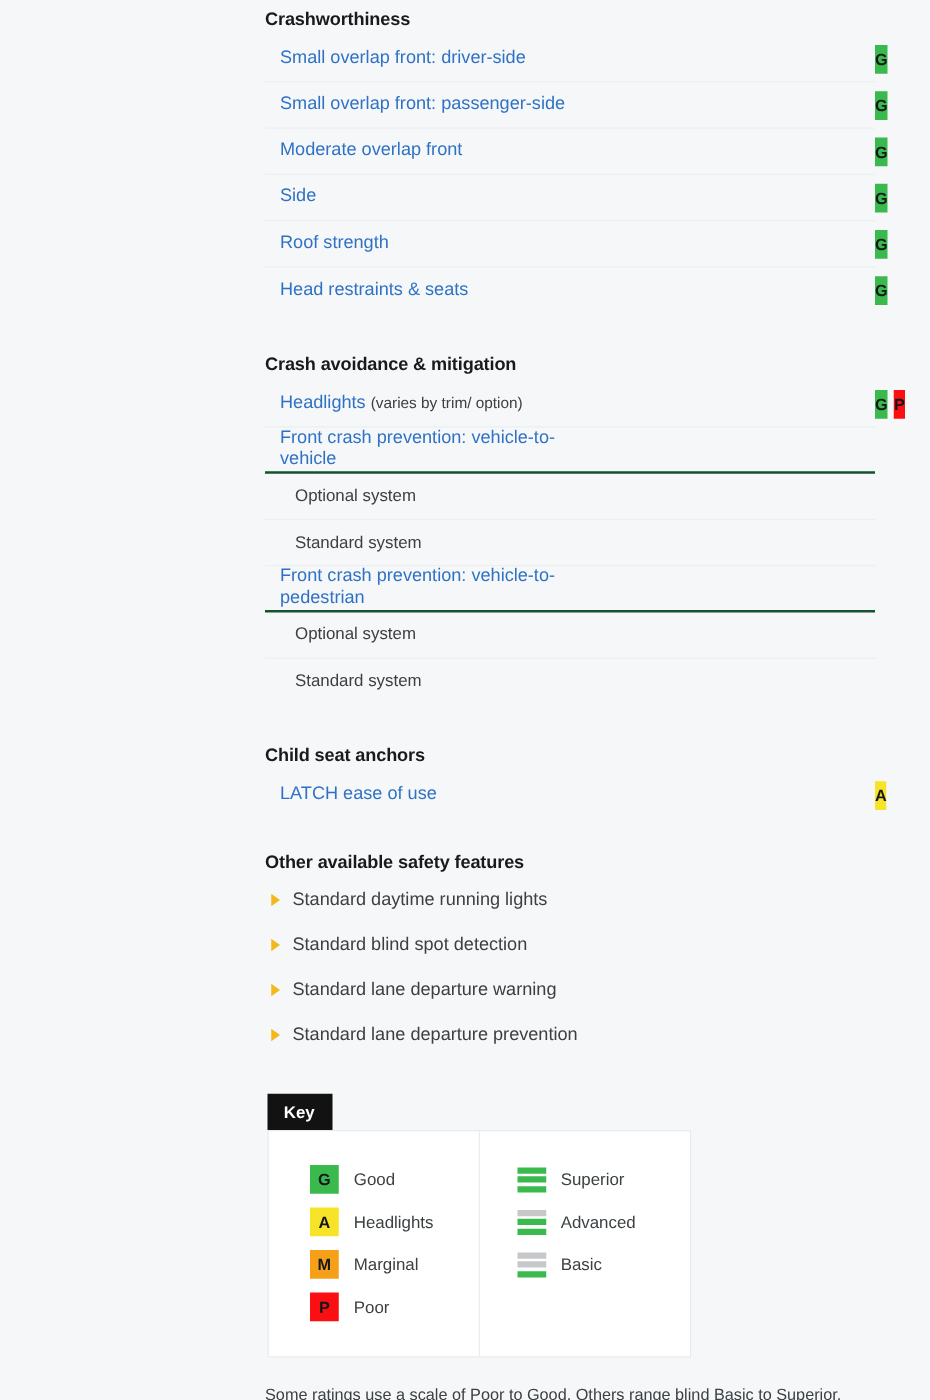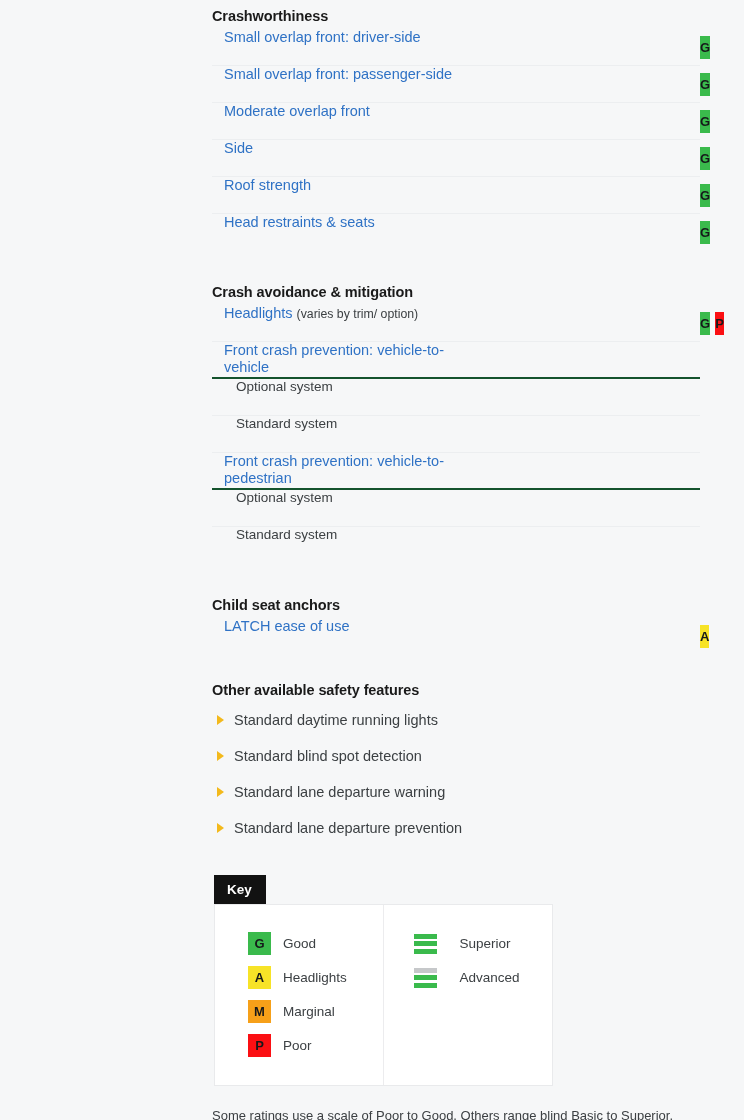--- a/index.html
+++ b/index.html
@@ -30,20 +30,21 @@
     font-weight: bold;
     color: #1a1a1a;
     letter-spacing: -0.1px;
   }
 
   
   .rows { width: 488px; }
   .row {
     position: relative;
     display: flex;
+    align-items: center;
     min-height: 37px;
     border-bottom: 1px solid #eceef0;
   }
   .row-label {
     flex: 1 1 auto;
     font-size: 14.5px;
     color: #2f72c5;
     padding-left: 12px;
     line-height: 1.2;
   }
@@ -136,21 +137,21 @@
     flex: 1 1 50%;
     padding: 22px 0 22px 0;
   }
   .key-col.left { border-right: 1px solid #ececee; }
   .key-item {
     display: flex;
     align-items: center;
     height: 34px;
     padding-left: 33px;
   }
-  .key-col.right .key-item { padding-left: 30px; gap: 11px; }
+  .key-col.right .key-item { padding-left: 30px; }
   .key-label {
     font-size: 13.5px;
     color: #3c4043;
     margin-left: 12px;
   }
 
   .footnote {
     font-size: 13px;
     color: #3c4043;
     margin-top: 22px;
@@ -349,20 +350,28 @@
             <span class="key-label">Superior</span>
           </div>
           <div class="key-item">
             <span class="bars">
               <span class="bar"></span>
                 <span class="bar on"></span>
                 <span class="bar on"></span>
             </span>
             <span class="key-label">Advanced</span>
           </div>
+          <div class="key-item">
+            <span class="bars">
+              <span class="bar"></span>
+                <span class="bar"></span>
+                <span class="bar on"></span>
+            </span>
+            <span class="key-label">Basic</span>
+          </div>
         </div>
 
       </div>
     </div>
 
     <div class="footnote">Some ratings use a scale of Poor to Good. Others range blind Basic to Superior.</div>
 
   </div>
 </div>
 

